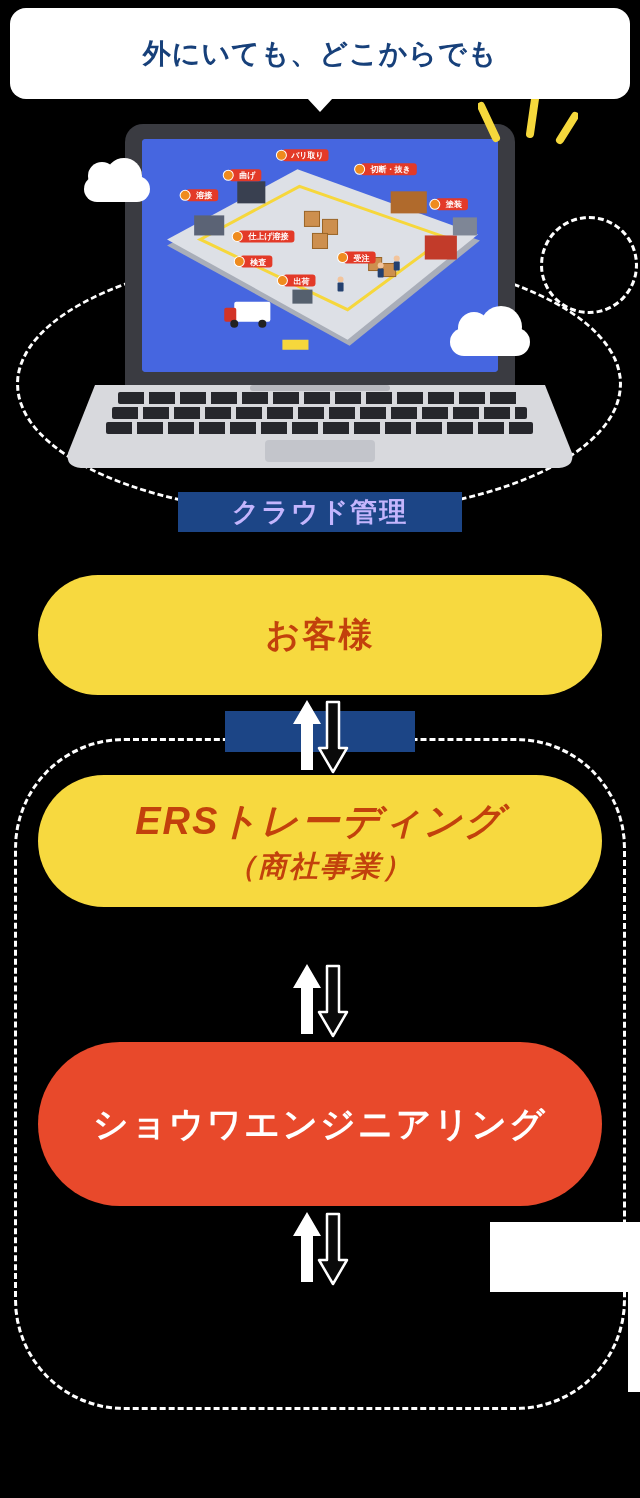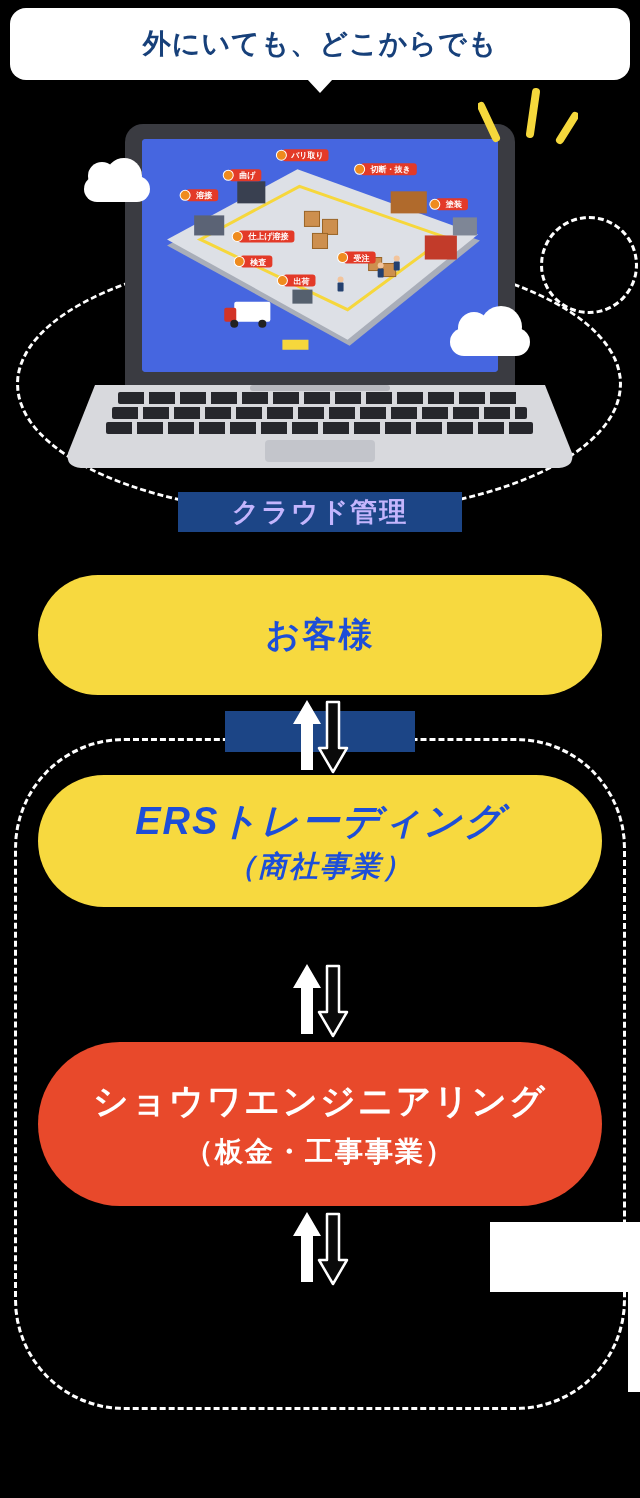--- a/index.html
+++ b/index.html
@@ -3,21 +3,21 @@
 <meta charset="utf-8">
 <style>
   html,body { margin:0; padding:0; background:#000; }
   .stage {
     position:relative; width:640px; height:1498px; background:#000;
     overflow:hidden; font-family:"Liberation Sans","DejaVu Sans",sans-serif;
   }
 
   
   .bubble {
-    position:absolute; left:10px; top:8px; width:620px; height:72px;
+    position:absolute; left:10px; top:8px; width:620px; height:91px;
     background:#fff; border-radius:16px; z-index:6;
     display:flex; align-items:center; justify-content:center; gap:16px;
   }
   .bubble-main  { color:#17407a; font-size:28px; font-weight:800; letter-spacing:1px; }
   .bubble-accent{ color:#dc3222; font-size:35px; font-weight:800; }
   .bubble-tail {
     position:absolute; left:50%; bottom:-13px; transform:translateX(-50%);
     width:0; height:0; border-left:13px solid transparent;
     border-right:13px solid transparent; border-top:14px solid #fff;
   }
@@ -71,21 +71,21 @@
     position:absolute; left:178px; top:492px; width:284px; height:40px;
     background:#1c4586; color:#c4b5fd; font-size:27px; font-weight:800;
     display:flex; align-items:center; justify-content:center;
     letter-spacing:2px; z-index:4;
   }
 
   
   .pill {
     position:absolute; left:38px; width:564px; z-index:2;
     display:flex; flex-direction:column; align-items:center; justify-content:center;
-    font-weight:800; color:#1d4ed8; letter-spacing:2px; text-align:center;
+    font-weight:800; color:#c2410c; letter-spacing:2px; text-align:center;
   }
   .pill-yellow { background:#f7d93f; }
   .customer { top:575px;  height:120px; border-radius:60px; font-size:34px; }
   .ers      { top:775px;  height:132px; border-radius:92px;font-style:italic; }
   .ers .t1  { font-size:38px; }
   .ers .t2  { font-size:29px; }
   .showa    { top:1042px; height:164px; border-radius:84px; background:#e8492b; color:#fff; }
   .showa .t1{ font-size:35px; }
   .showa .t2{ font-size:28px; margin-top:8px; }
   .maker    { top:1290px; height:118px; border-radius:60px; font-size:34px; }
@@ -241,21 +241,20 @@
     <span class="t2">（商社事業）</span>
   </div>
 
   <svg class="arrows a2" viewBox="0 0 70 80">
     <polygon points="22,4 8,28 16,28 16,74 28,74 28,28 36,28" fill="#fff"></polygon>
     <polygon points="48,76 34,52 42,52 42,6 54,6 54,52 62,52" fill="#0a0a0a" stroke="#fff" stroke-width="2.5" stroke-linejoin="round"></polygon>
   </svg>
 
   <div class="pill showa">
     <span class="t1">ショウワエンジニアリング</span>
-    <span class="t2">（板金・工事事業）</span>
   </div>
 
   <div class="white-panel wp1"></div>
   <div class="white-panel wp2"></div>
 
   <svg class="arrows a3" viewBox="0 0 70 80">
     <polygon points="22,4 8,28 16,28 16,74 28,74 28,28 36,28" fill="#fff"></polygon>
     <polygon points="48,76 34,52 42,52 42,6 54,6 54,52 62,52" fill="#0a0a0a" stroke="#fff" stroke-width="2.5" stroke-linejoin="round"></polygon>
   </svg>
 

